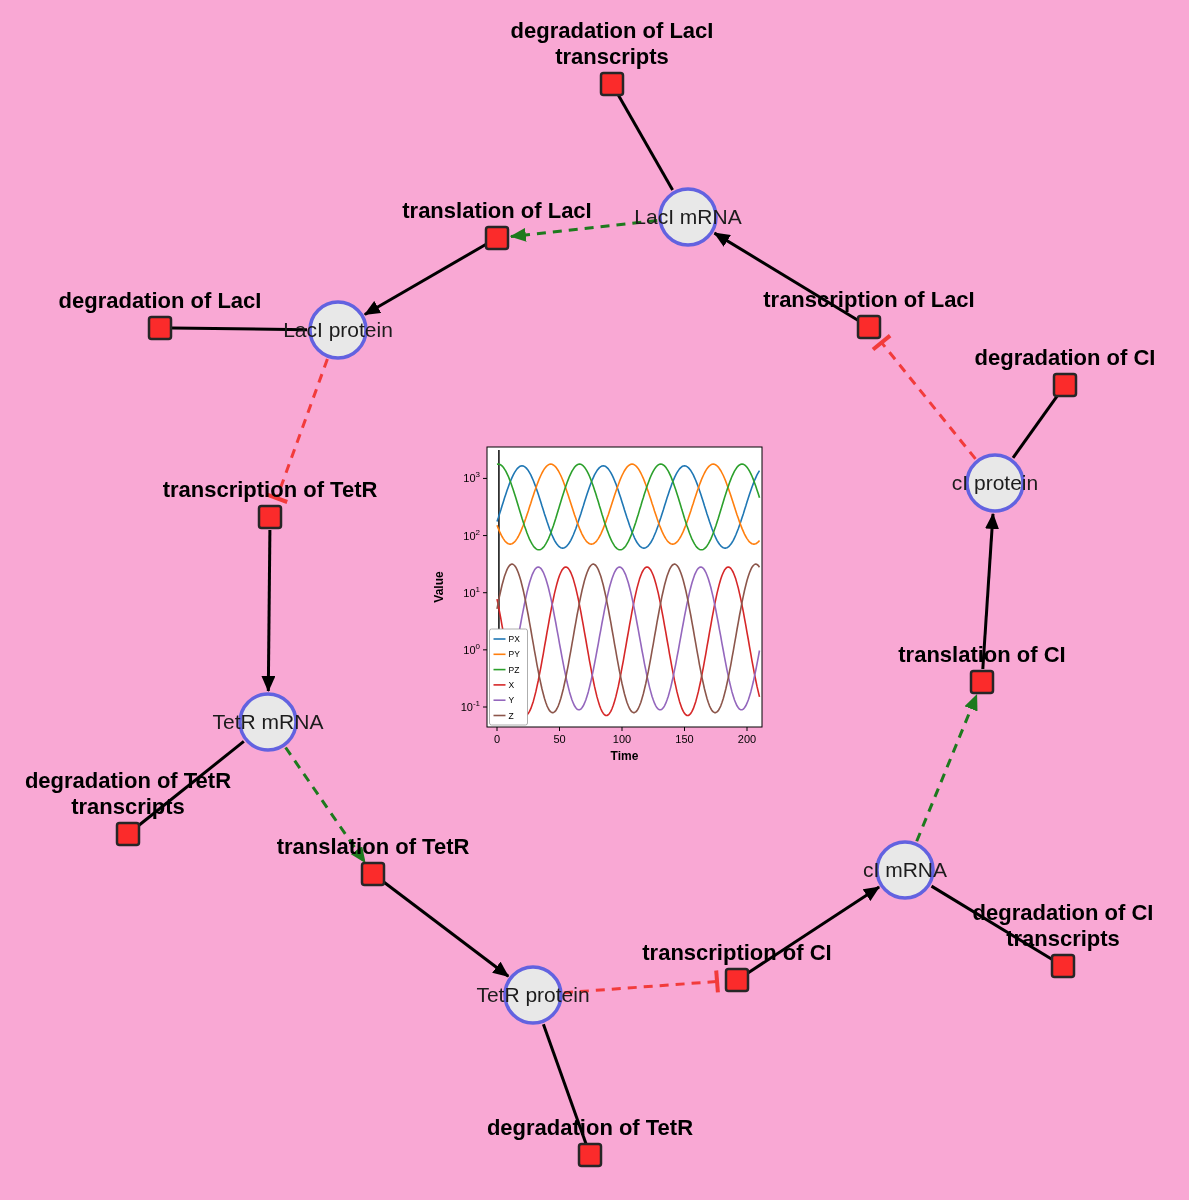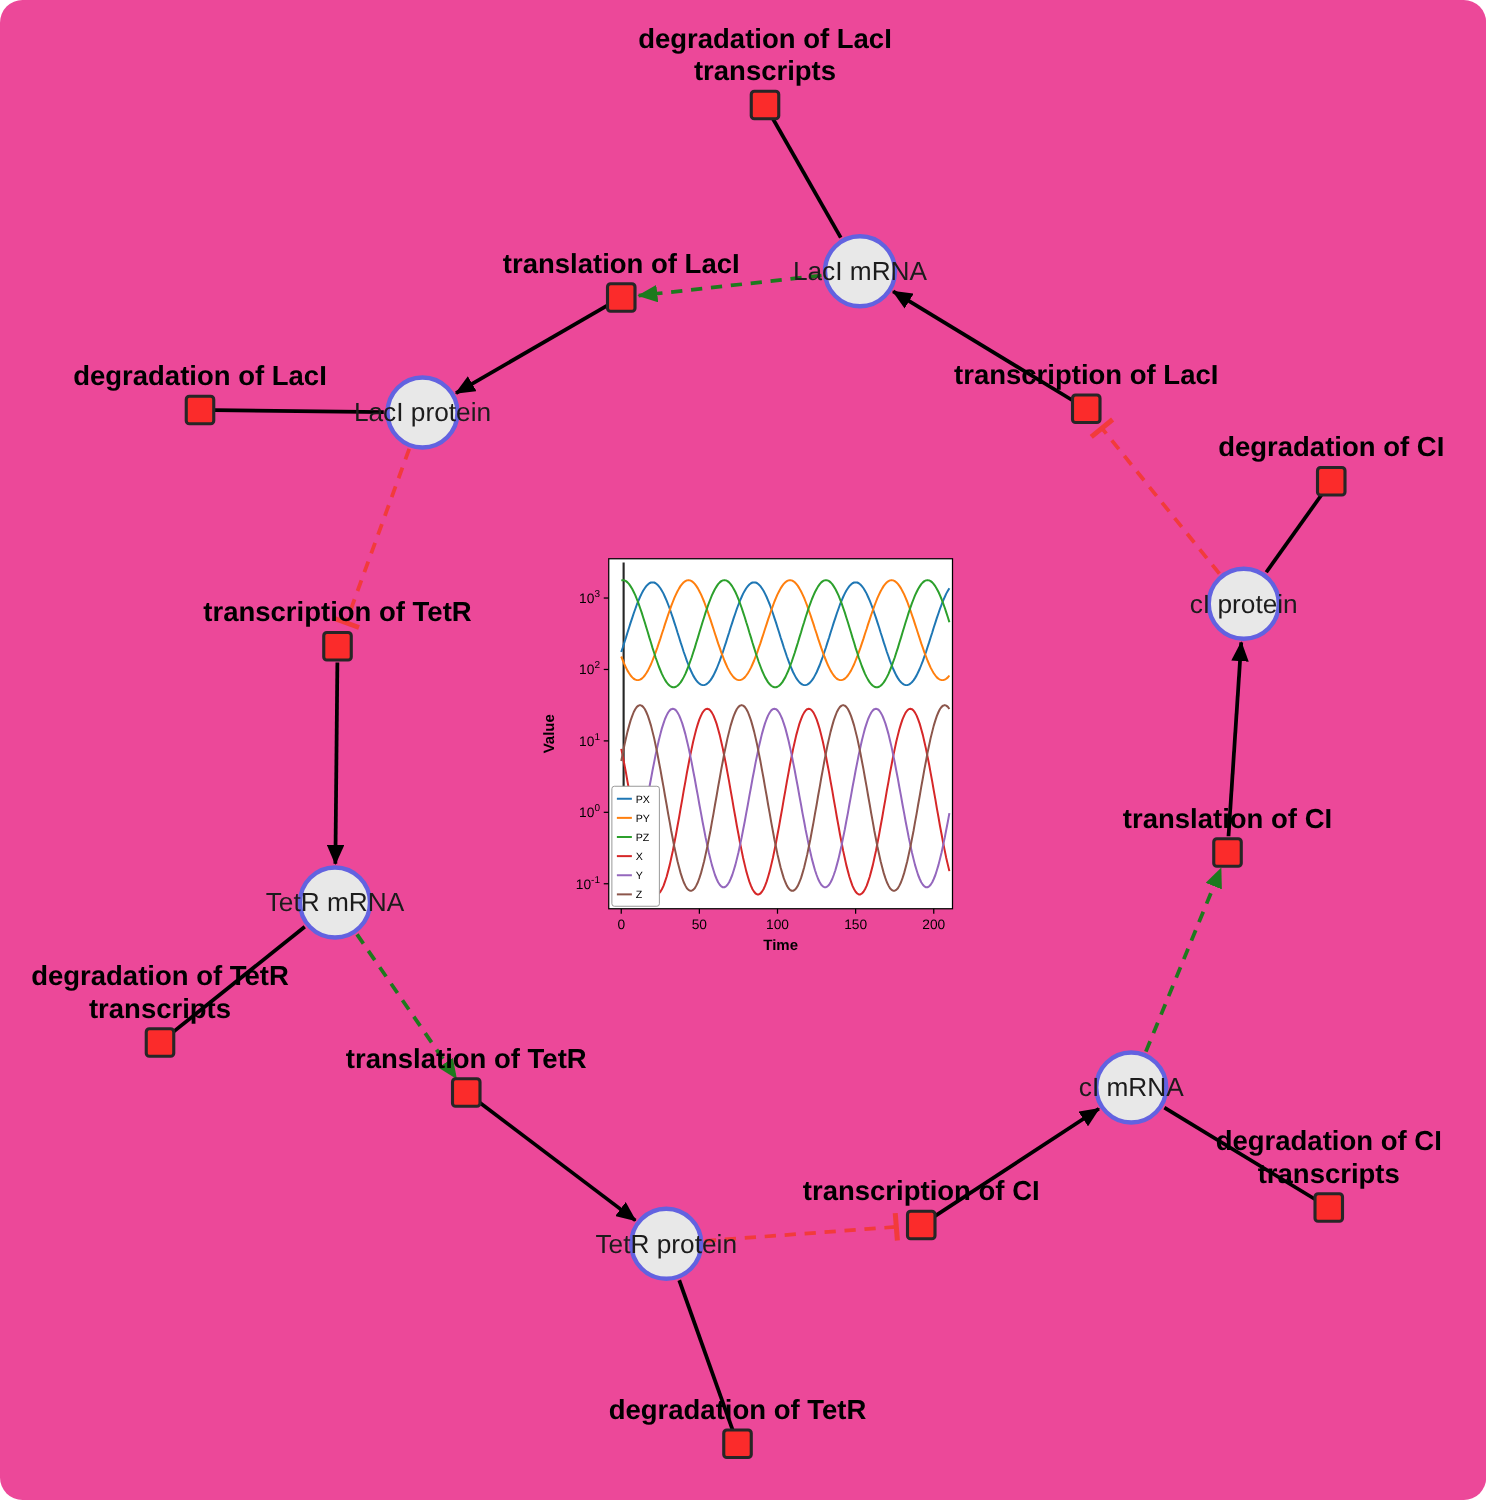--- a/index.html
+++ b/index.html
@@ -1,16 +1,16 @@
 <!DOCTYPE html>
 <html><head>
 <meta charset="utf-8">
 <style>
   html,body{margin:0;padding:0;background:#ffffff;}
-  .stage{position:relative;width:1189px;height:1200px;background:#ec4899;overflow:hidden;border-radius:18px;}
+  .stage{position:relative;width:1189px;height:1200px;background:#f9a8d4;overflow:hidden;}
   svg{display:block;}
   text{font-family:"Liberation Sans","DejaVu Sans",sans-serif;}
   .rx-label{font-size:22px;font-weight:bold;fill:#000000;}
   .sp-label{font-size:21px;fill:#1c1c1c;}
   .tick-label{font-size:11px;fill:#000000;}
   .sup{font-size:8px;}
   .axis-label{font-size:12px;font-weight:bold;fill:#000000;}
   .lg-label{font-size:8.5px;fill:#000000;}
 </style>
 </head>

